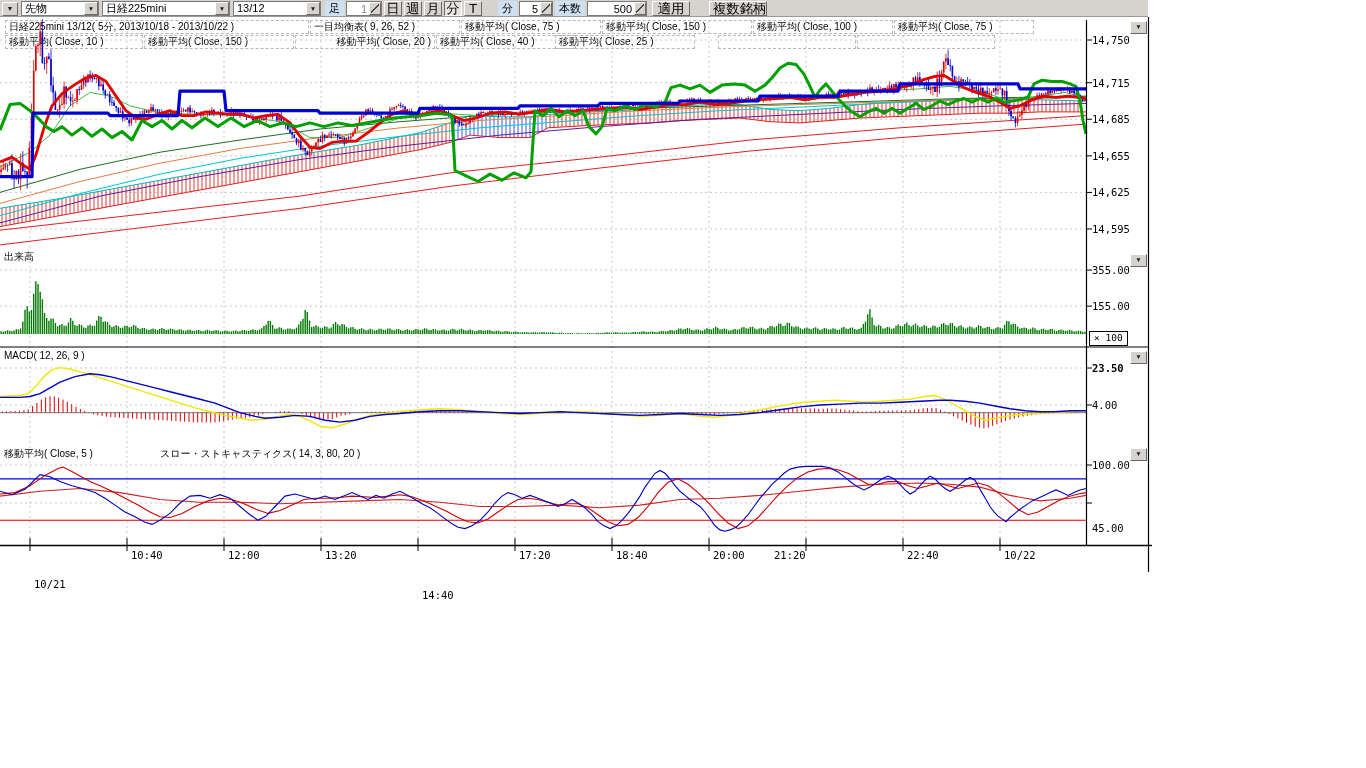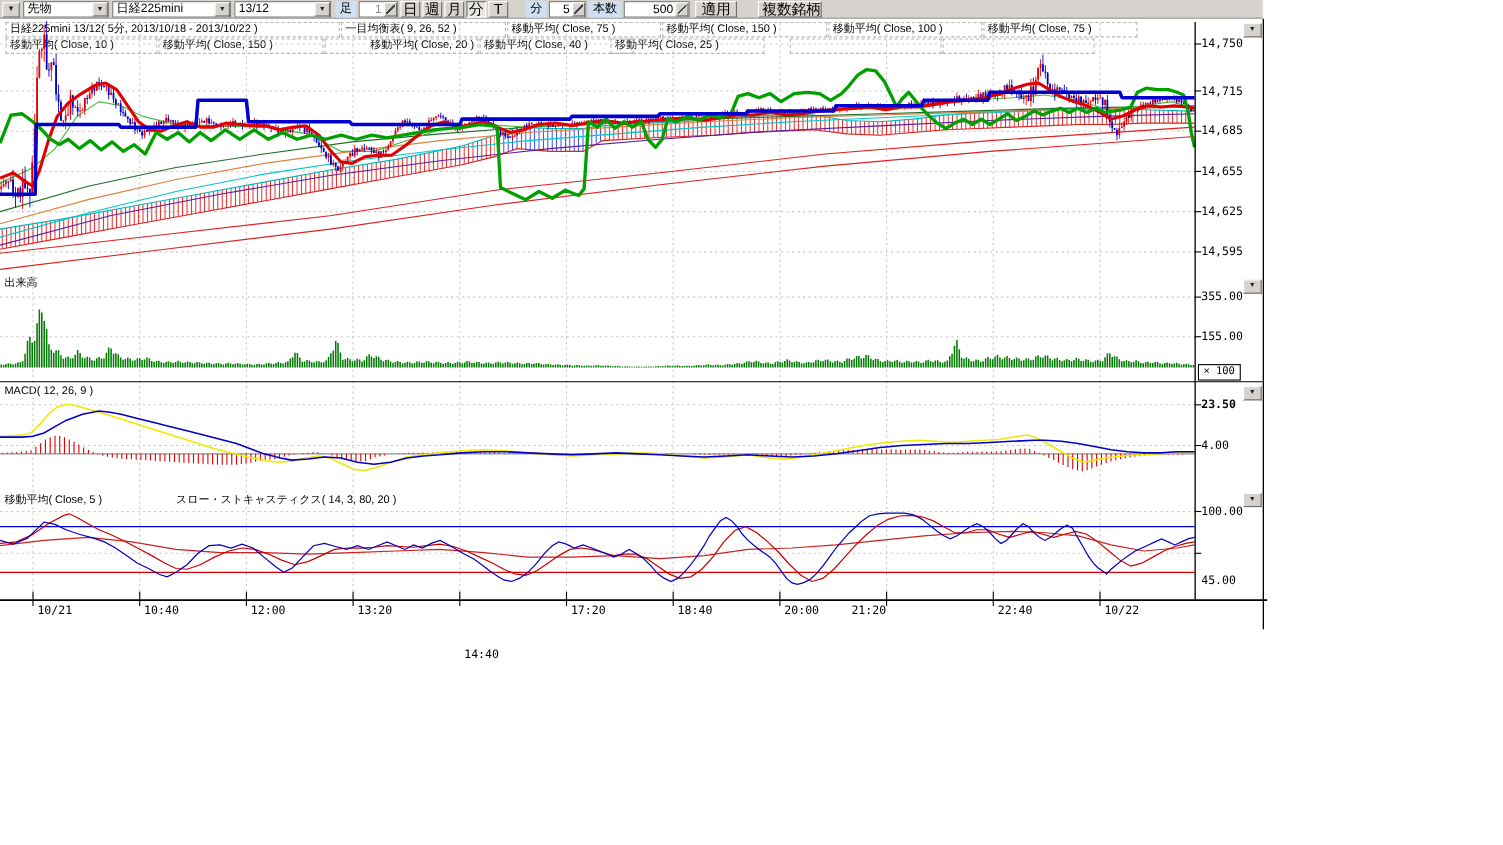--- a/index.html
+++ b/index.html
@@ -43,21 +43,21 @@
 </style>
 </head>
 <body>
 
 <div id="toolbar">
   <div class="navbtn">▼</div>
   <div class="combo" style="width:78px">
     <span class="val">先物</span>
     <span class="carr">▼</span>
   </div>
-  <div class="combo" style="width:108px">
+  <div class="combo" style="width:128px">
     <span class="val">日経225mini</span>
     <span class="carr">▼</span>
   </div>
   <div class="combo" style="width:88px">
     <span class="val">13/12</span>
     <span class="carr">▼</span>
   </div>
   <span class="blabel">足</span>
   <div class="spin" style="width:36px">
     <span class="num dim" style="flex:1">1</span>
@@ -227,21 +227,21 @@
     <span class="axlabel" style="left: 1092px; top: 113.261px;">14,685</span>
     <span class="axlabel" style="left: 1092px; top: 149.843px;">14,655</span>
     <span class="axlabel" style="left: 1092px; top: 186.425px;">14,625</span>
     <span class="axlabel" style="left: 1092px; top: 223.007px;">14,595</span>
     <span class="axlabel" style="left: 1092px; top: 264.1px;">355.00</span>
     <span class="axlabel" style="left: 1092px; top: 300.1px;">155.00</span>
     <span class="axlabel" style="left: 1092px; top: 362.021px; font-weight: bold;">23.50</span>
     <span class="axlabel" style="left: 1092px; top: 399.012px;">4.00</span>
     <span class="axlabel" style="left: 1092px; top: 459px;">100.00</span>
     <span class="axlabel" style="left: 1092px; top: 522px;">45.00</span>
-    <span class="axlabel" style="left: 34px; top: 549px;">10/21</span>
+    <span class="axlabel" style="left: 34px; top: 578px;">10/21</span>
     <span class="axlabel" style="left: 131px; top: 549px;">10:40</span>
     <span class="axlabel" style="left: 228px; top: 549px;">12:00</span>
     <span class="axlabel" style="left: 325px; top: 549px;">13:20</span>
     <span class="axlabel" style="left: 422px; top: 549px; margin-top: 40px;">14:40</span>
     <span class="axlabel" style="left: 519px; top: 549px;">17:20</span>
     <span class="axlabel" style="left: 616px; top: 549px;">18:40</span>
     <span class="axlabel" style="left: 713px; top: 549px;">20:00</span>
     <span class="axlabel" style="left: 774px; top: 549px;">21:20</span>
     <span class="axlabel" style="left: 907px; top: 549px;">22:40</span>
     <span class="axlabel" style="left: 1004px; top: 549px;">10/22</span>

